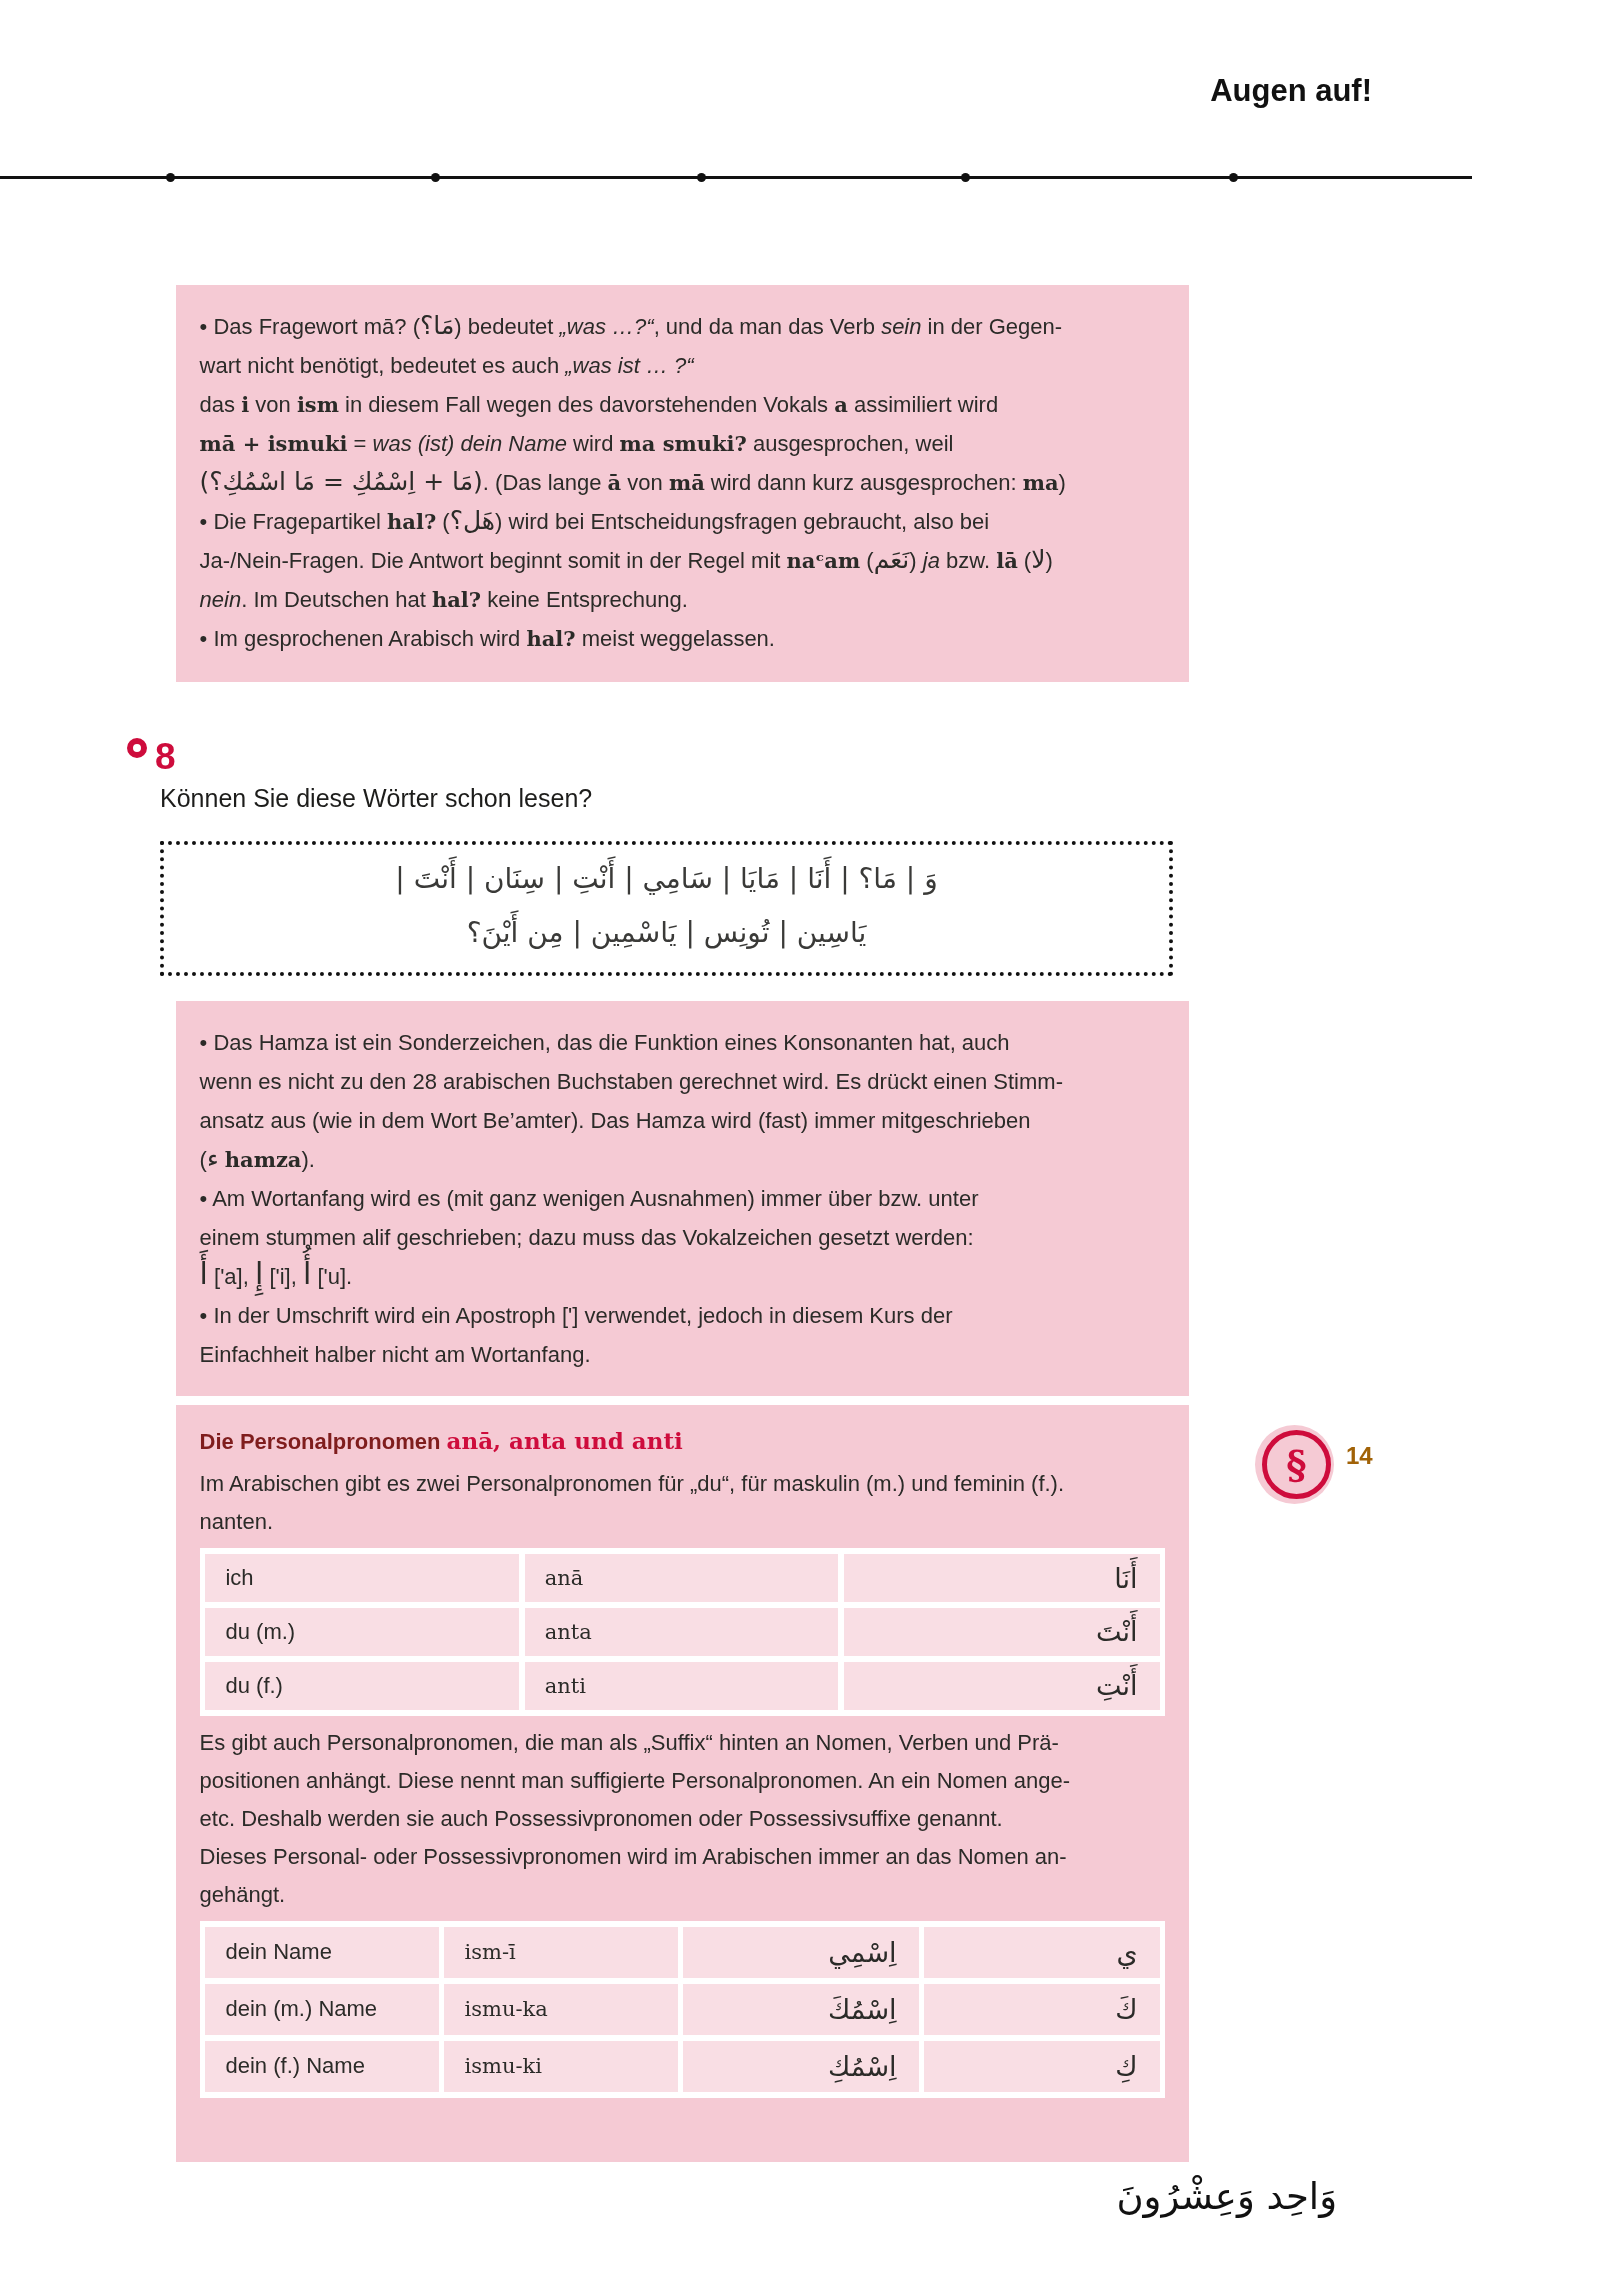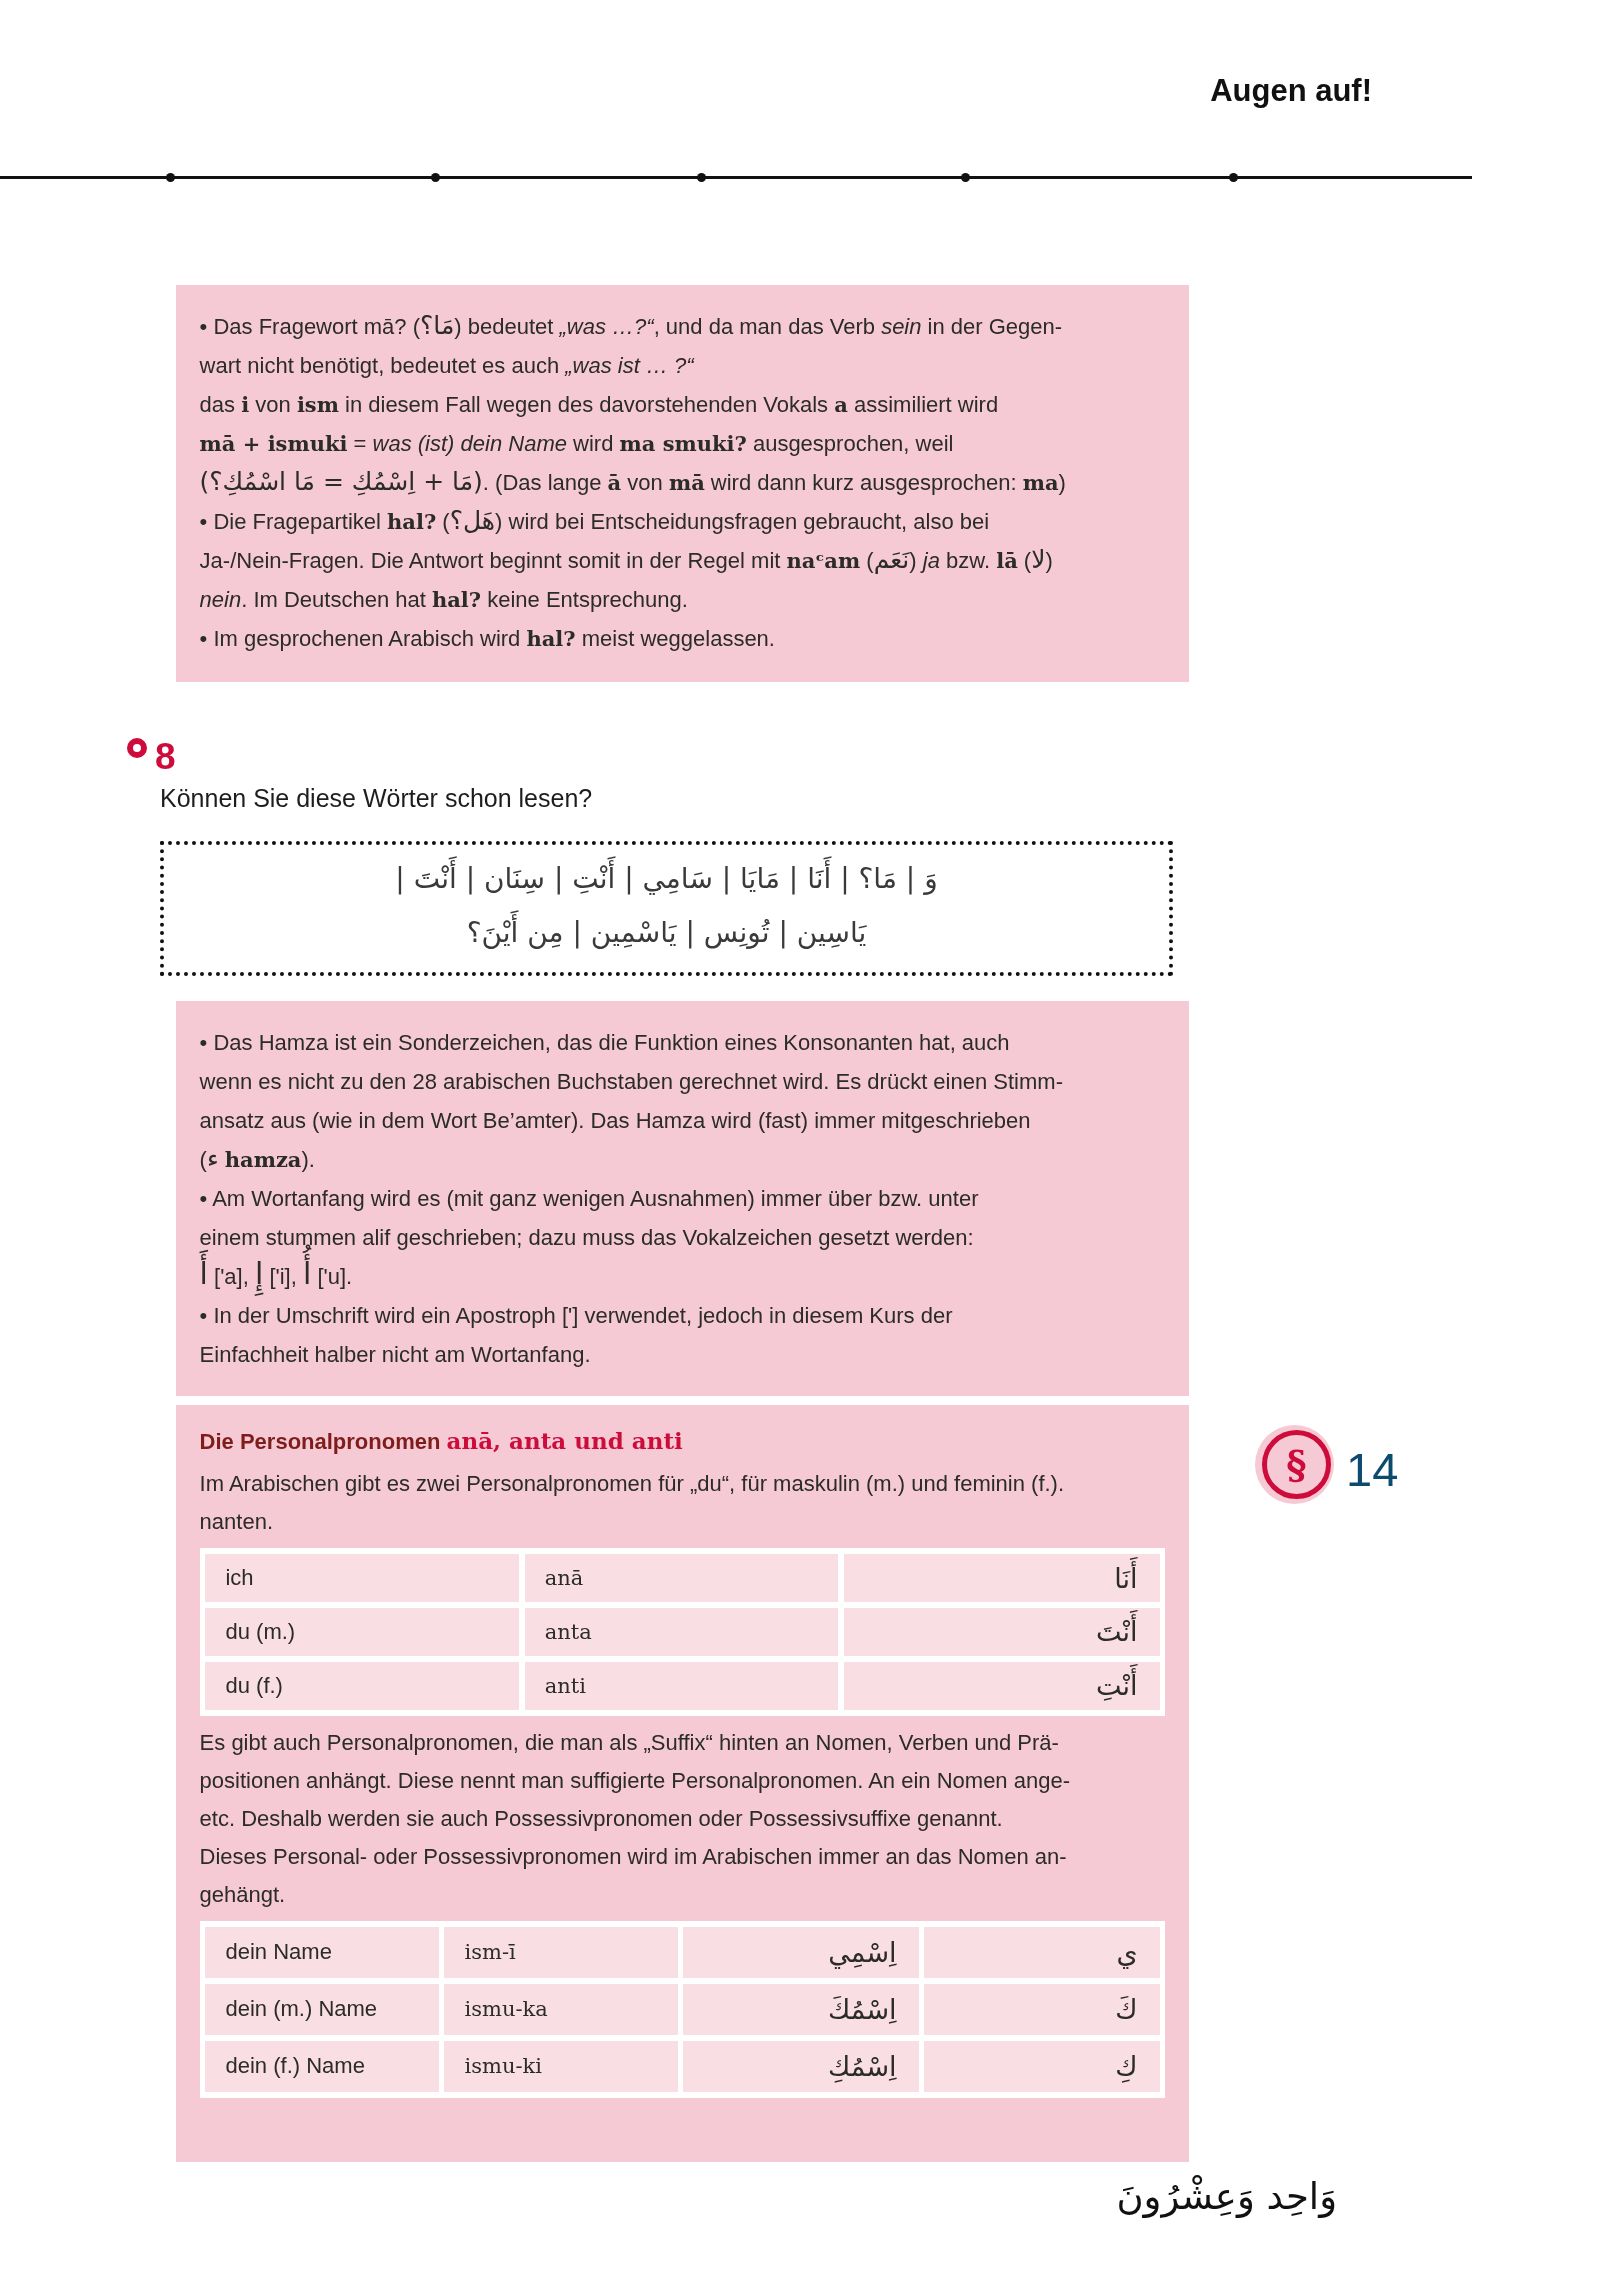--- a/index.html
+++ b/index.html
@@ -51,21 +51,21 @@
   .t-cell:nth-child(2){font-family:"DejaVu Serif",serif;font-size:21px;}
   .cell-ar{justify-content:flex-start;padding-left:0;padding-right:22px;
            font-family:"DejaVu Sans",sans-serif !important;font-size:27px !important;}
 
   
   .law-pink{position:absolute;left:1255px;top:1425px;width:79px;height:79px;border-radius:50%;
             background:#f5cad4;}
   .law-circle{position:absolute;left:1262px;top:1430px;width:59px;height:59px;border-radius:50%;
               border:5px solid #ce0c3c;display:flex;align-items:center;justify-content:center;
               font-size:39px;font-weight:bold;color:#ce0c3c;font-family:"DejaVu Serif",serif;}
-  .law-num{position:absolute;left:1346px;top:1442px;font-size:47px;color:#0c4a6e;}
+  .law-num{position:absolute;left:1346px;top:1442px;font-size:24px;color:#a16207;font-weight:bold;}
 
   
   .footer-ar{position:absolute;right:135px;top:2175px;font-family:"DejaVu Sans",sans-serif;
              font-size:37px;color:#111;}
   .footer-num{position:absolute;left:1491px;top:2197px;font-size:24.5px;color:#1d1d1b;}
 </style>
 </head>
 <body>
 
 <div class="page">

